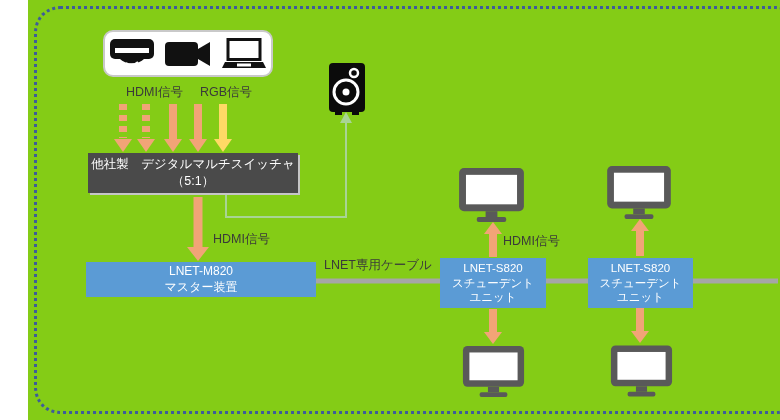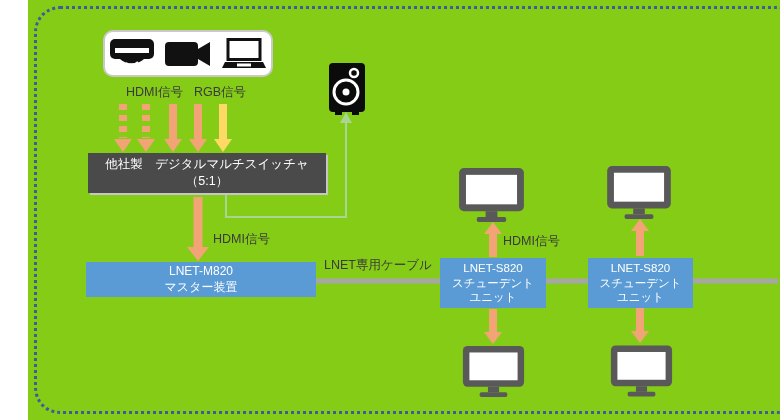--- a/index.html
+++ b/index.html
@@ -15,21 +15,21 @@
   .node{position:absolute;z-index:2;box-sizing:border-box;}
   .source-box{
     left:75px;top:30px;width:170px;height:47px;background:#fff;
     border:2px solid #C9C9C9;border-radius:10px;
     display:flex;align-items:center;justify-content:center;gap:11px;
   }
   .lbl{
     position:absolute;z-index:2;color:#3A3A3A;font-size:12.5px;white-space:nowrap;
   }
   .switcher{
-    left:60px;top:153px;width:238px;height:40px;background:#4A4A4A;
+    left:60px;top:153px;width:210px;height:40px;background:#4A4A4A;
     box-shadow:2px 2px 0 #C6C6C6;color:#fff;font-size:12.5px;line-height:1.35;
     display:flex;flex-direction:column;align-items:center;justify-content:center;
     text-align:center;
   }
   .bluebox{
     background:#5B9BD5;color:#fff;text-align:center;
     display:flex;flex-direction:column;align-items:center;justify-content:center;
   }
   .master{left:58px;top:262px;width:230px;height:35px;font-size:12px;line-height:1.3;}
   .student1{left:412px;top:258px;width:106px;height:50px;font-size:11.5px;line-height:1.3;}
@@ -109,21 +109,21 @@
       <polygon points="33,10 45,3 45,27 33,20" fill="#111"></polygon>
     </svg>
     <svg class="icon" width="44" height="32" viewBox="0 0 44 32">
       <rect x="6" y="1.5" width="32" height="20" fill="#fff" stroke="#111" stroke-width="3"></rect>
       <polygon points="3,24 41,24 44,30 0,30" fill="#111"></polygon>
       <rect x="15" y="25.5" width="14" height="3" fill="#fff"></rect>
     </svg>
   </div>
 
   <div class="lbl" style="left:98px;top:84px;">HDMI信号</div>
-  <div class="lbl" style="left:166px;top:84px;">RGB信号</div>
+  <div class="lbl" style="left:172px;top:84px;">RGB信号</div>
 
   <div class="node switcher">
     <div>他社製　デジタルマルチスイッチャ</div>
     <div>（5:1）</div>
   </div>
 
   <svg class="node icon" style="left:301px;top:63px;" width="36" height="52" viewBox="0 0 36 52">
     <rect x="0" y="0" width="36" height="49" rx="4" fill="#0b0b0b"></rect>
     <circle cx="25" cy="10" r="4" fill="none" stroke="#fff" stroke-width="2.5"></circle>
     <circle cx="17" cy="29" r="12" fill="none" stroke="#fff" stroke-width="3"></circle>

